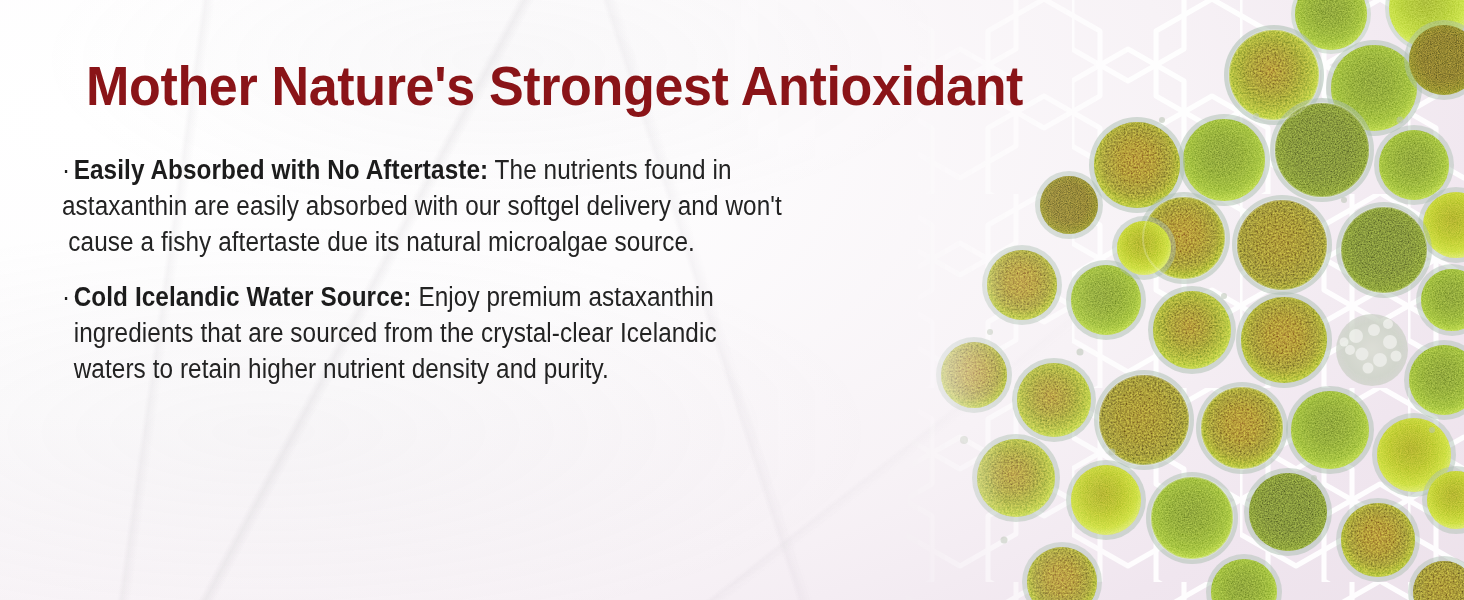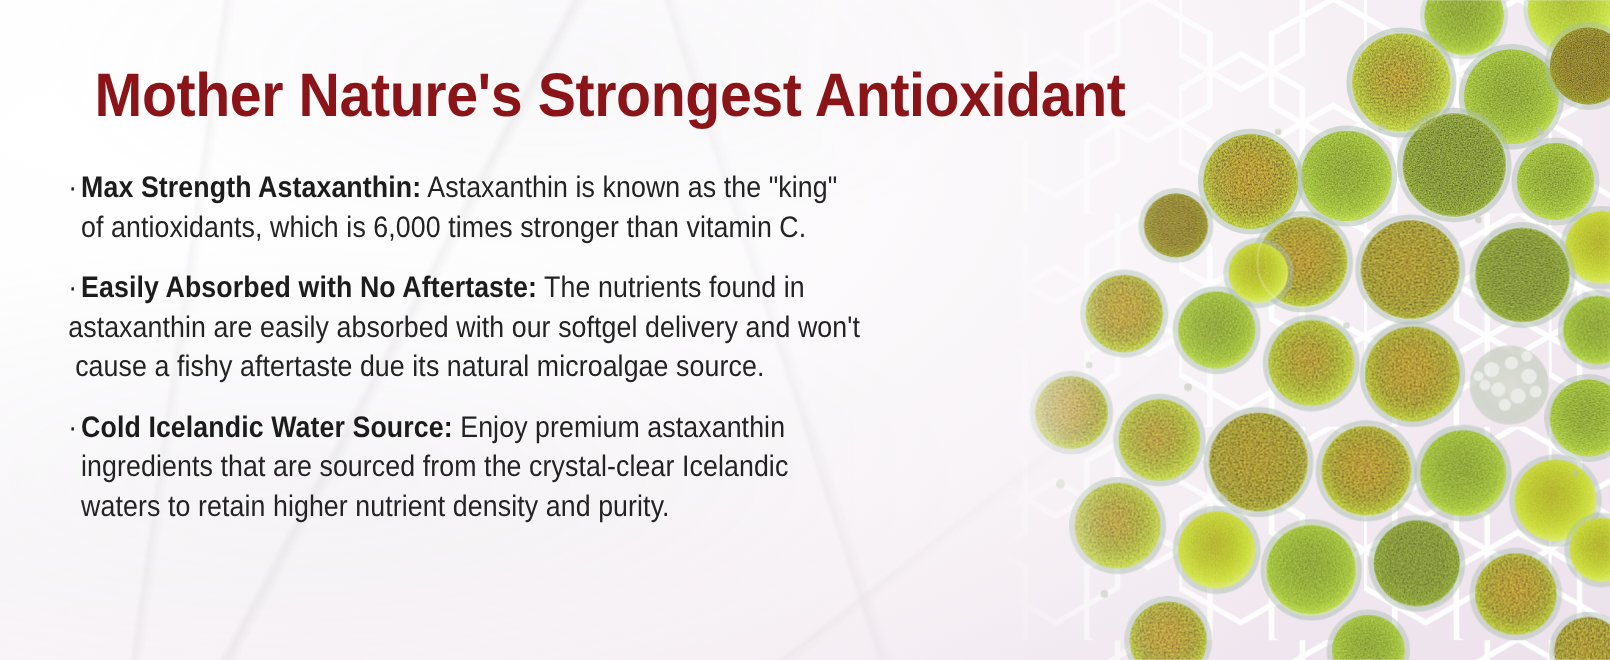--- a/index.html
+++ b/index.html
@@ -395,24 +395,20 @@
       </g>
     </svg>
   </div>
 
   <div class="content">
 
     <div class="headline">Mother Nature's Strongest Antioxidant</div>
 
     <div class="bullets">
 
-      <div class="bullet">
-        <span class="bline ind0"><span class="dot">·</span><span class="lead">Max Strength Astaxanthin:</span><span class="body"> Astaxanthin is known as the "king"</span></span>
-        <span class="bline ind1 body">of antioxidants, which is 6,000 times stronger than vitamin C.</span>
-      </div>
 
       <div class="bullet">
         <span class="bline ind0"><span class="dot">·</span><span class="lead">Easily Absorbed with No Aftertaste:</span><span class="body"> The nutrients found in</span></span>
         <span class="bline ind0 body">astaxanthin are easily absorbed with our softgel delivery and won't</span>
         <span class="bline ind2 body">cause a fishy aftertaste due its natural microalgae source.</span>
       </div>
 
       <div class="bullet">
         <span class="bline ind0"><span class="dot">·</span><span class="lead">Cold Icelandic Water Source:</span><span class="body"> Enjoy premium astaxanthin</span></span>
         <span class="bline ind1 body">ingredients that are sourced from the crystal-clear Icelandic</span>

